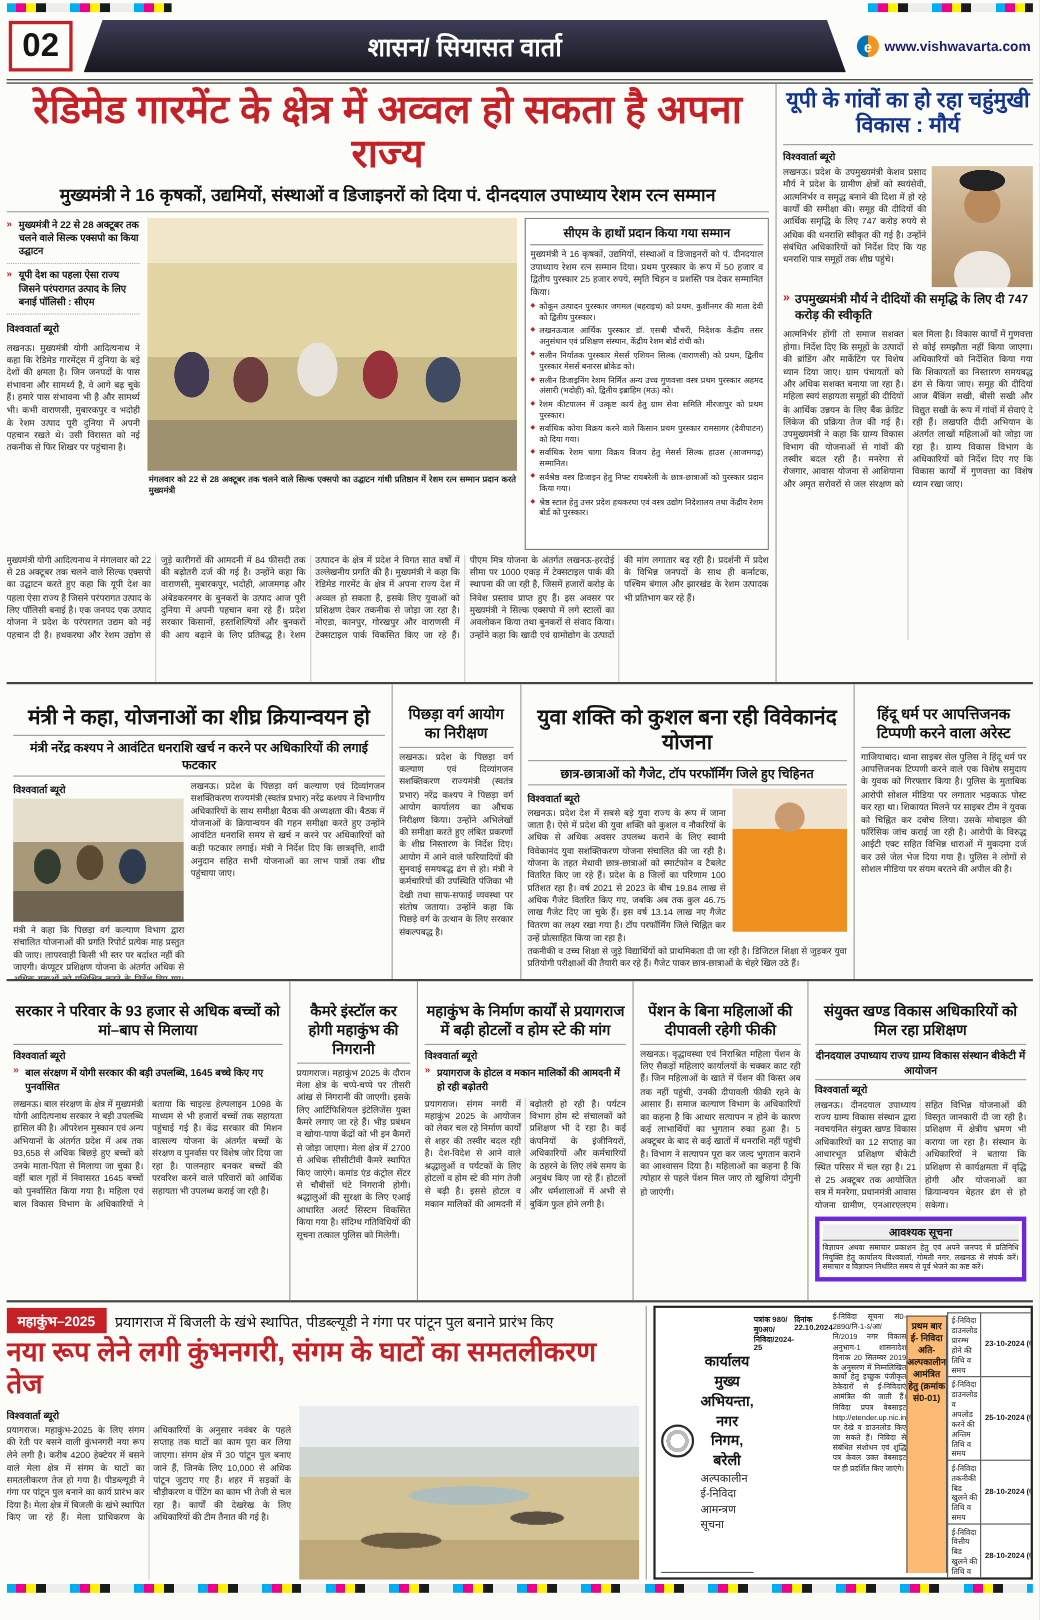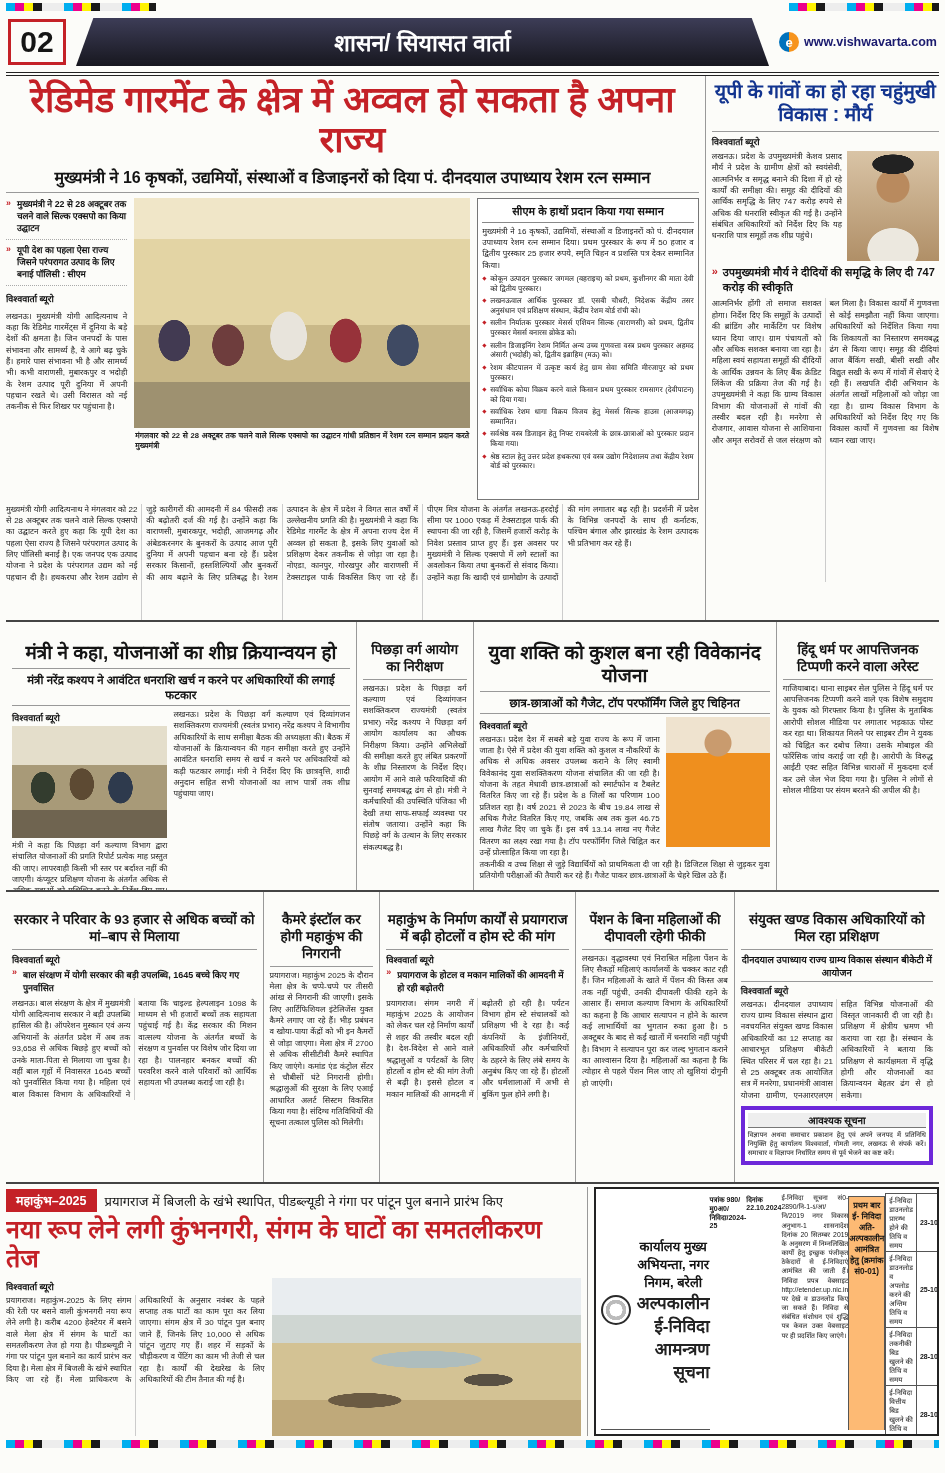--- a/index.html
+++ b/index.html
@@ -117,21 +117,21 @@
     radial-gradient(ellipse 60px 12px at 30% 72%,#6b5b43 0 60%,transparent 62%),
     radial-gradient(ellipse 40px 10px at 70% 60%,#585043 0 60%,transparent 62%),
     radial-gradient(ellipse 90px 14px at 50% 48%,#aebdbd 0 60%,transparent 62%),
     linear-gradient(180deg,#e9edf0 0 22%,#cfd6d2 22% 38%,#d3c294 38% 72%,#bfa97a 72%)}
 
   .tender{flex:0 0 37%;border:2px solid #222;margin-left:6px;padding:4px 5px;overflow:hidden;background:#fff;display:flex;flex-direction:row}
   .tHead{display:flex;gap:6px;align-items:center;border-bottom:1px solid #555;padding-bottom:3px}
   .emblem{width:30px;height:30px;border-radius:50%;border:2px solid #2b2b2b;flex:0 0 auto;background:radial-gradient(circle,#fff 0 35%,#bbb 36% 55%,#fff 56%)}
   .tHeadTxt{flex:1}
   .tOffice{display:block;font-size:13px;font-weight:700;text-align:center}
-  .tTitle{display:block;font-size:17px;font-weight:700;text-align:right;color:#222}
+  .tTitle{display:block;font-size:10px;font-weight:400;text-align:left;color:#222}
   .tRef{display:flex;justify-content:space-between;font-size:7px;font-weight:700;margin:2px 0}
   .tTableTitle{font-size:8.2px;font-weight:700;text-align:center;border:1px solid #555;border-bottom:none;margin-top:3px;padding:2px 0;background:#fdba74}
   .tTable{width:100%;border-collapse:collapse}
   .tTable td{border:1px solid #555;font-size:7px;padding:1.5px 3px}
   .tTable td.v{font-weight:700;white-space:nowrap;text-align:center}
   .tAfter{font-weight:700;text-align:center}
   .tFoot{display:flex;justify-content:center;align-items:flex-end;margin-top:3px;gap:6px}
   .tFoot .tiny{flex:1}
   .tSign{text-align:center;font-size:8.5px;font-weight:700;flex:0 0 auto}
 </style>

